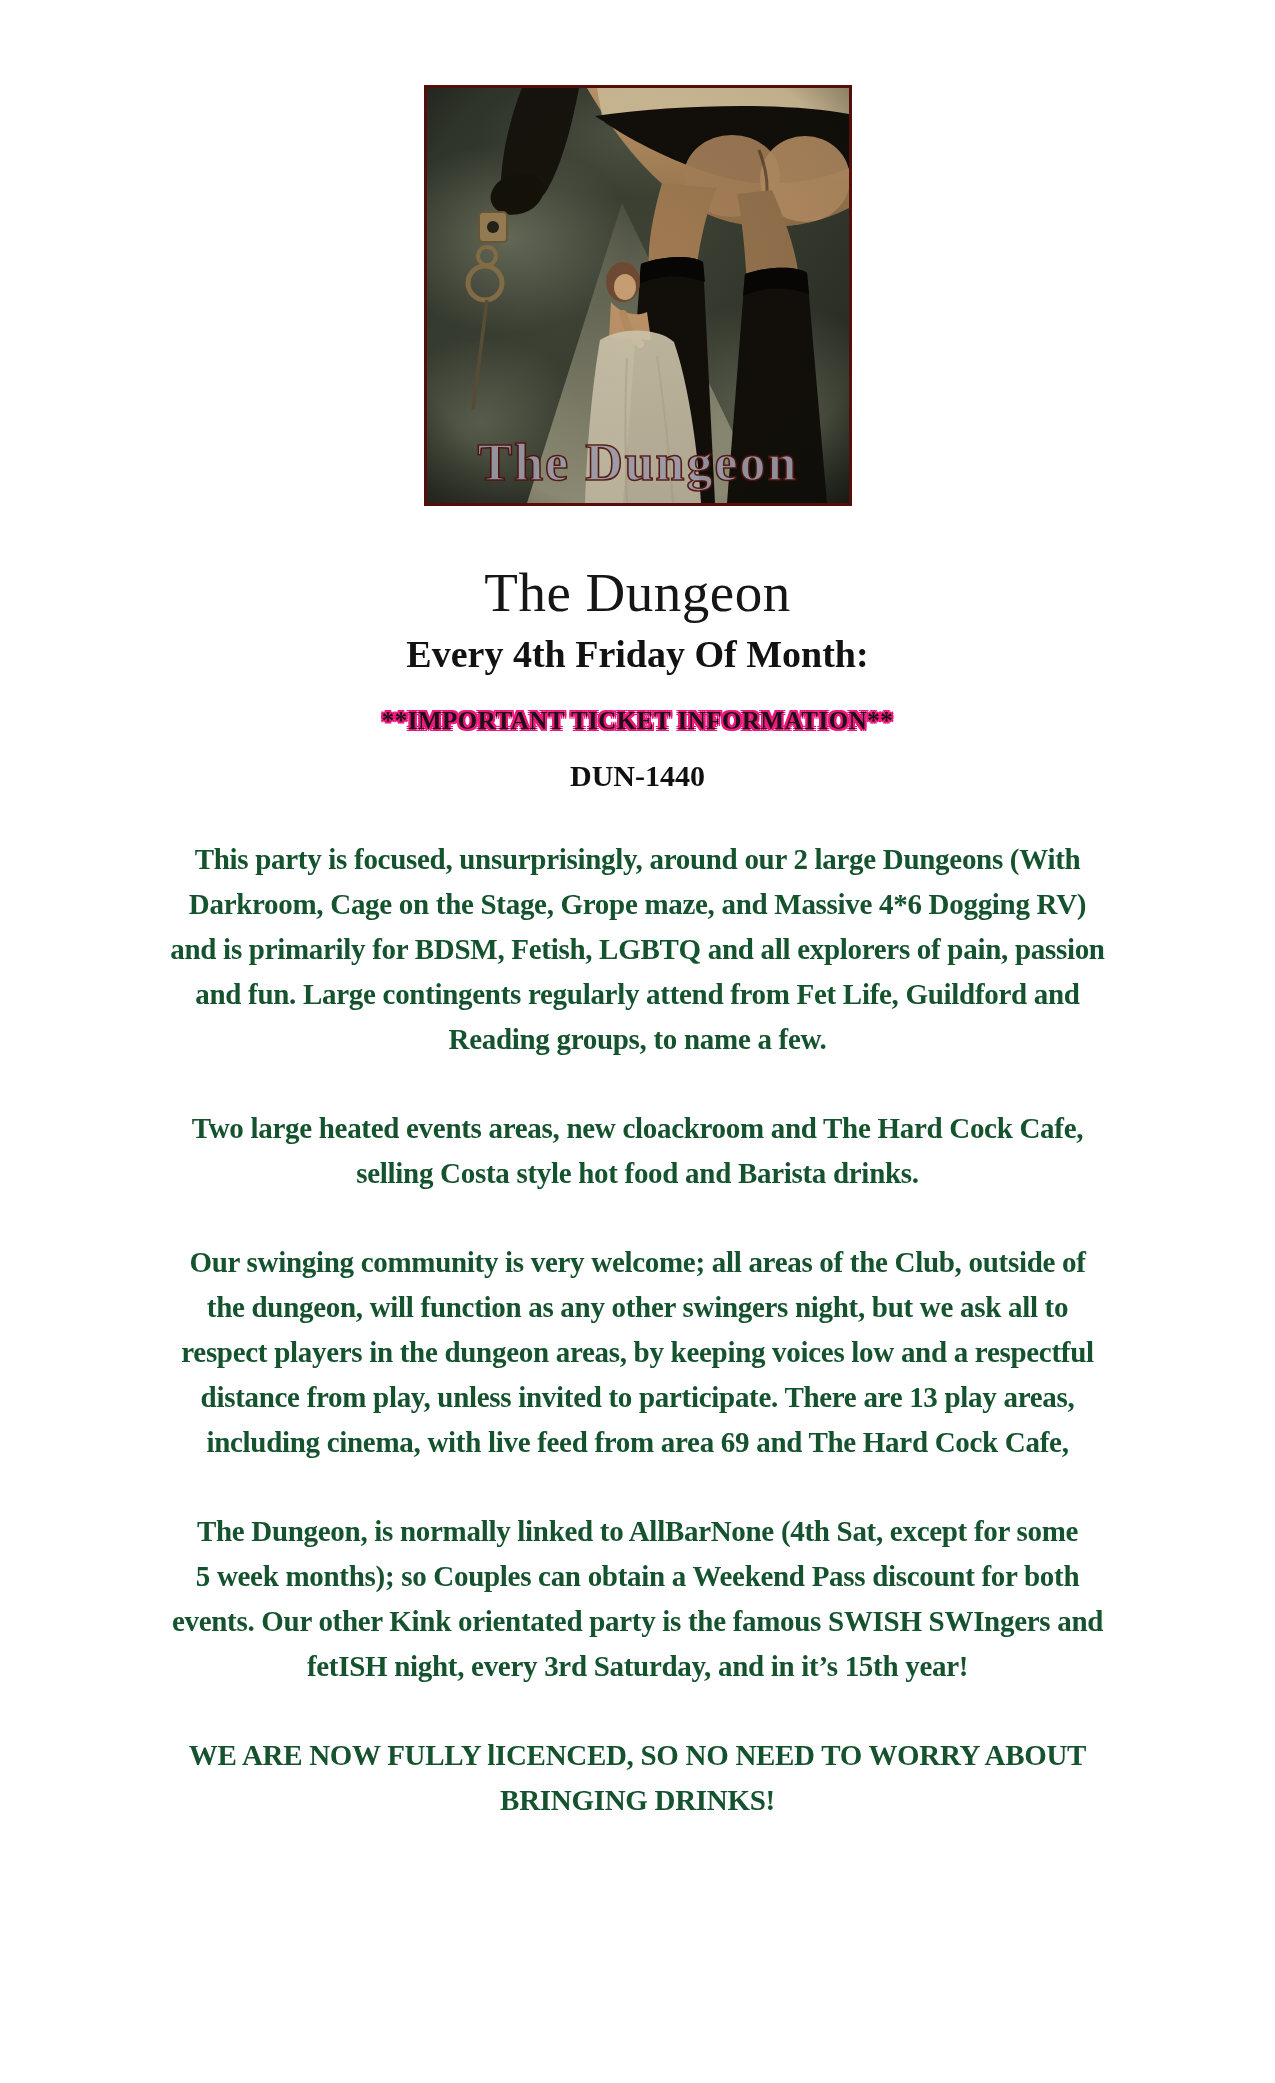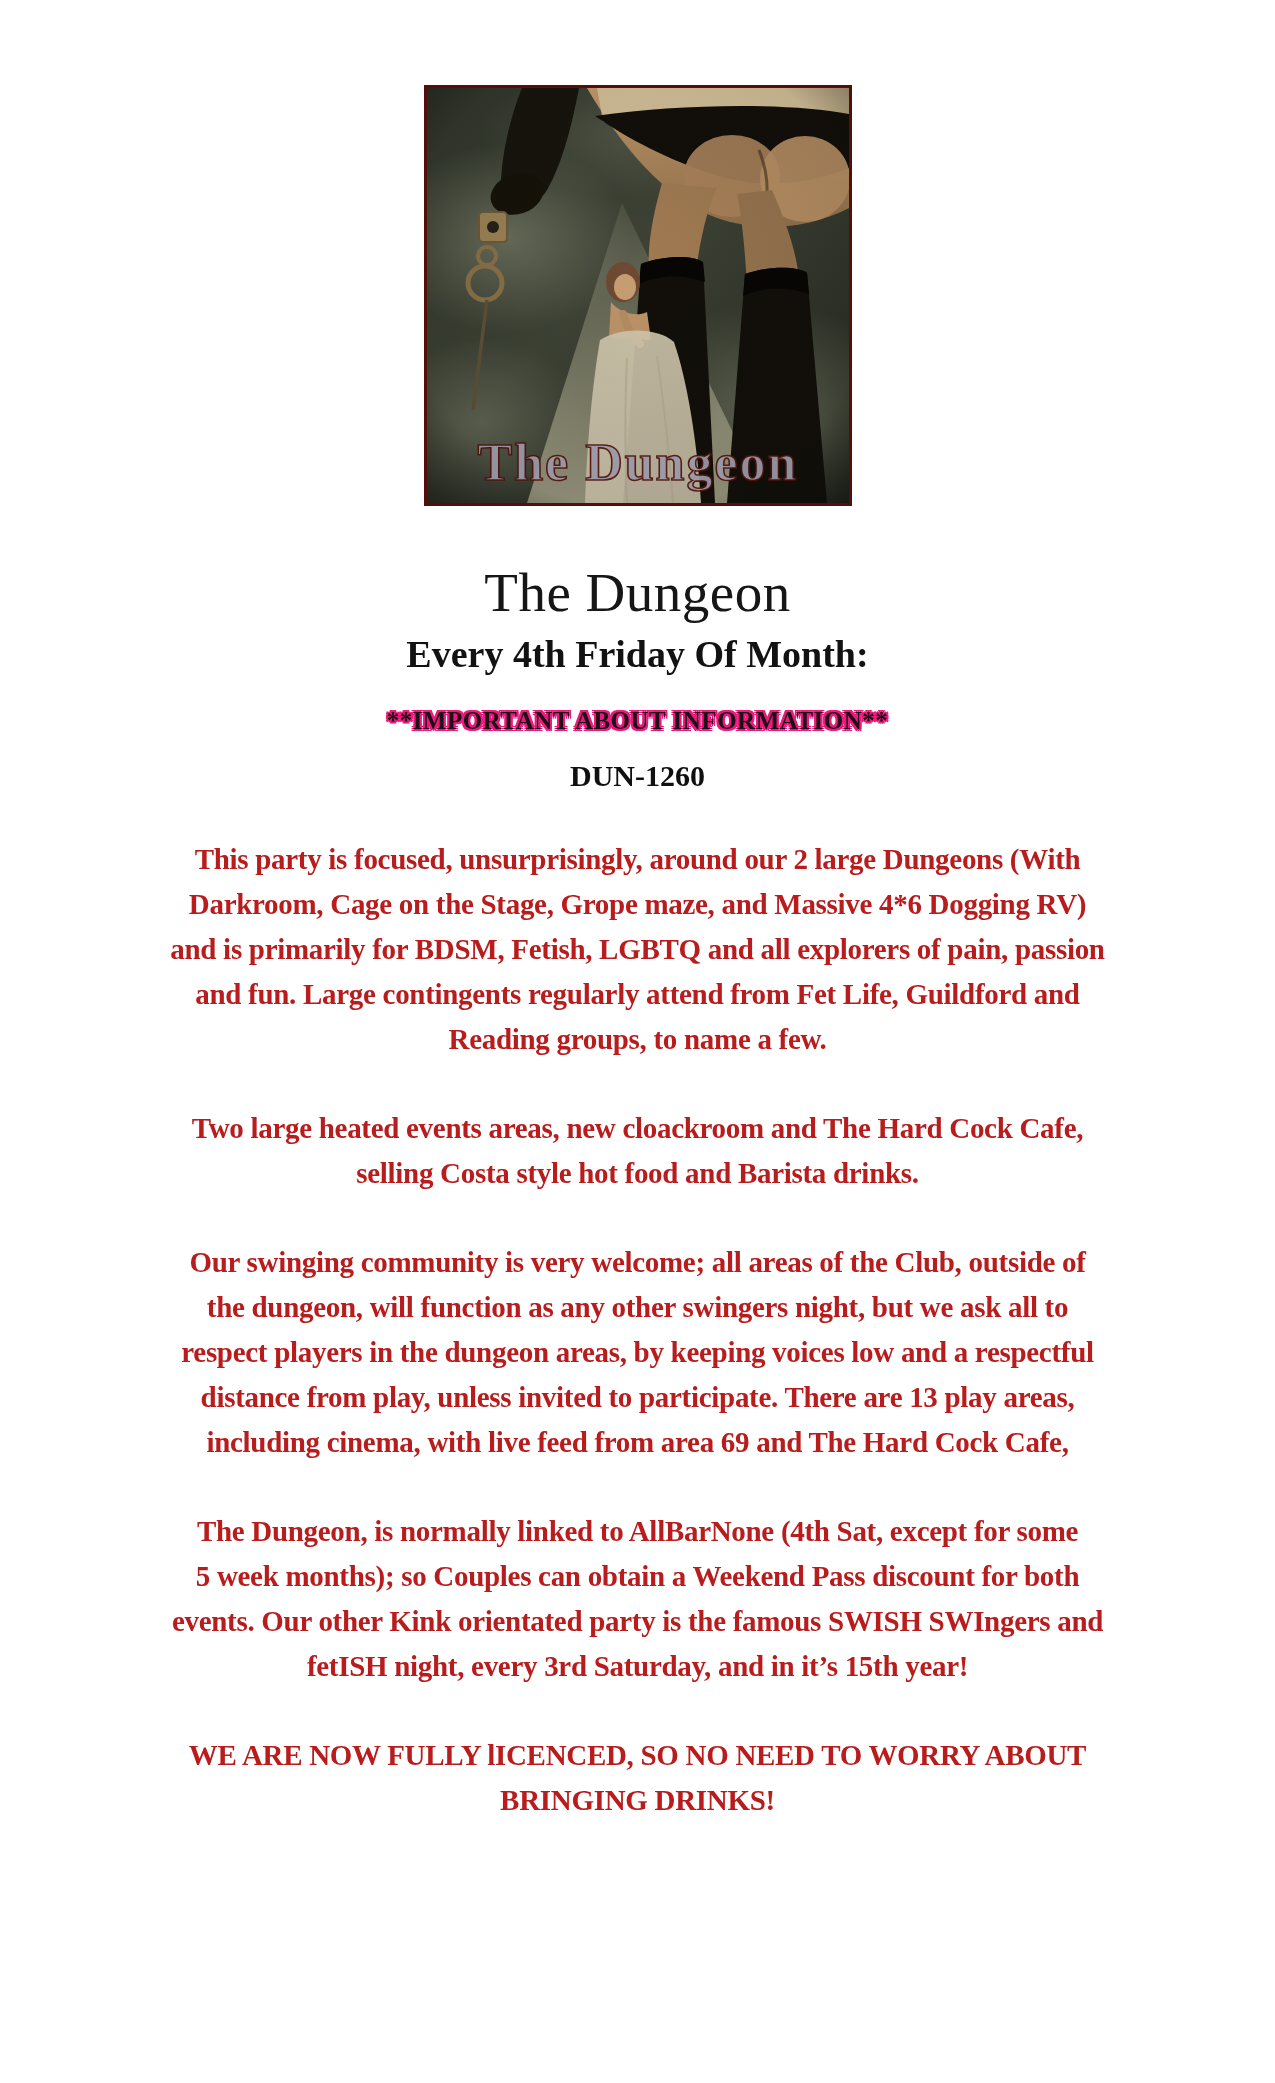--- a/index.html
+++ b/index.html
@@ -62,21 +62,21 @@
     font-weight: 700;
     color: #101010;
   }
   .body-copy { margin: 0 auto; max-width: 1200px; }
   .body-copy p {
     margin: 44px 0 0 0;
     font-size: 29px;
     font-weight: 700;
     line-height: 45px;
     letter-spacing: -0.3px;
-    color: #b91c1c;
+    color: #14532d;
     white-space: pre-line;
   }
 </style>
 </head>
 <body>
 
 <div class="canvas">
 
   <div class="hero">
     <svg width="422" height="415" viewBox="0 0 422 415" xmlns="http://www.w3.org/2000/svg" role="img">
@@ -154,24 +154,24 @@
       <text x="211" y="392" text-anchor="middle" font-family="Liberation Serif, serif" font-weight="bold" font-size="52" fill="#9b99a8" stroke="#4f120c" stroke-width="1.6" letter-spacing="2" opacity="0.92">The Dungeon</text>
     </svg>
   </div>
 
   <h1 class="title">The Dungeon</h1>
 
   <div class="schedule">
     <div>Every 4th Friday Of Month:</div>
   </div>
 
-  <div class="ticket-heading">**IMPORTANT ABOUT INFORMATION**</div>
+  <div class="ticket-heading">**IMPORTANT TICKET INFORMATION**</div>
 
 
-  <div class="password">DUN-1260</div>
+  <div class="password">DUN-1440</div>
 
   <div class="body-copy">
     <p>This party is focused, unsurprisingly, around our 2 large Dungeons (With
 Darkroom, Cage on the Stage, Grope maze, and Massive 4*6 Dogging RV)
 and is primarily for BDSM, Fetish, LGBTQ and all explorers of pain, passion
 and fun. Large contingents regularly attend from Fet Life, Guildford and
 Reading groups, to name a few.</p>
     <p>Two large heated events areas, new cloackroom and The Hard Cock Cafe,
 selling Costa style hot food and Barista drinks.</p>
     <p>Our swinging community is very welcome; all areas of the Club, outside of

